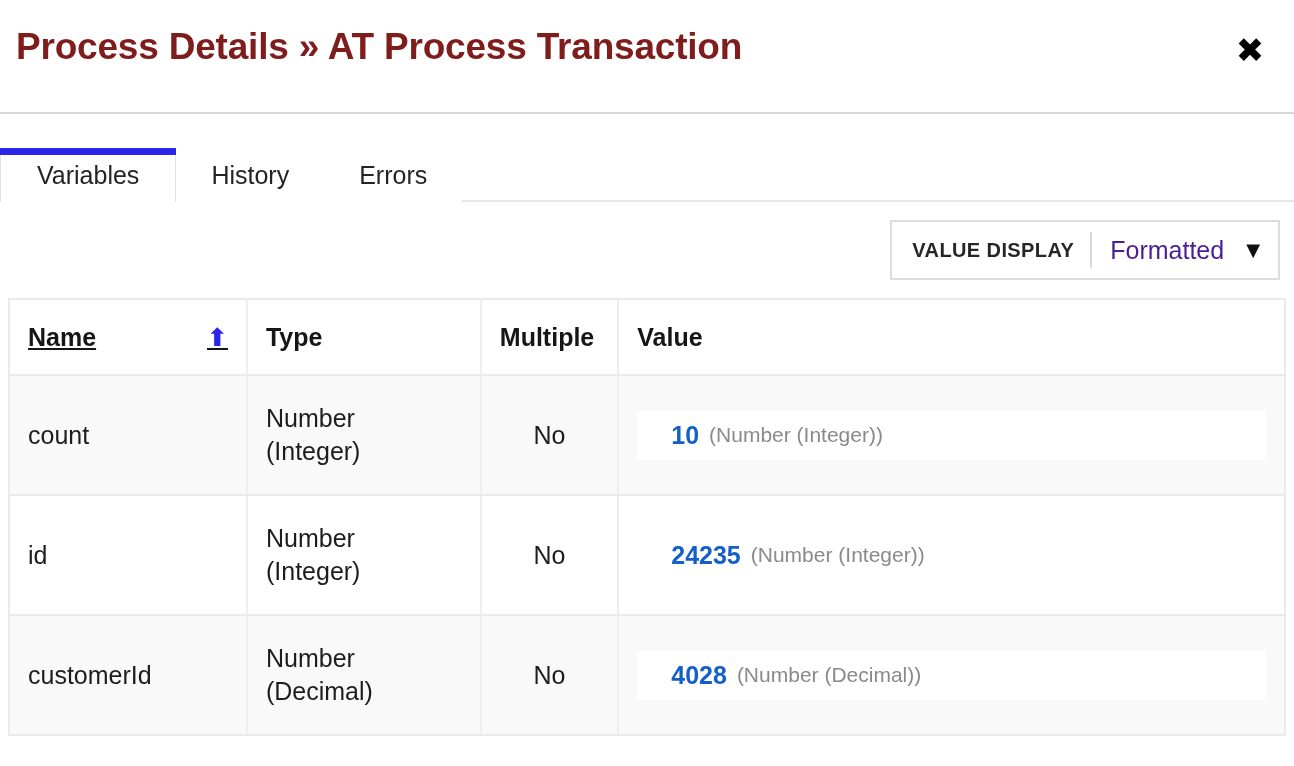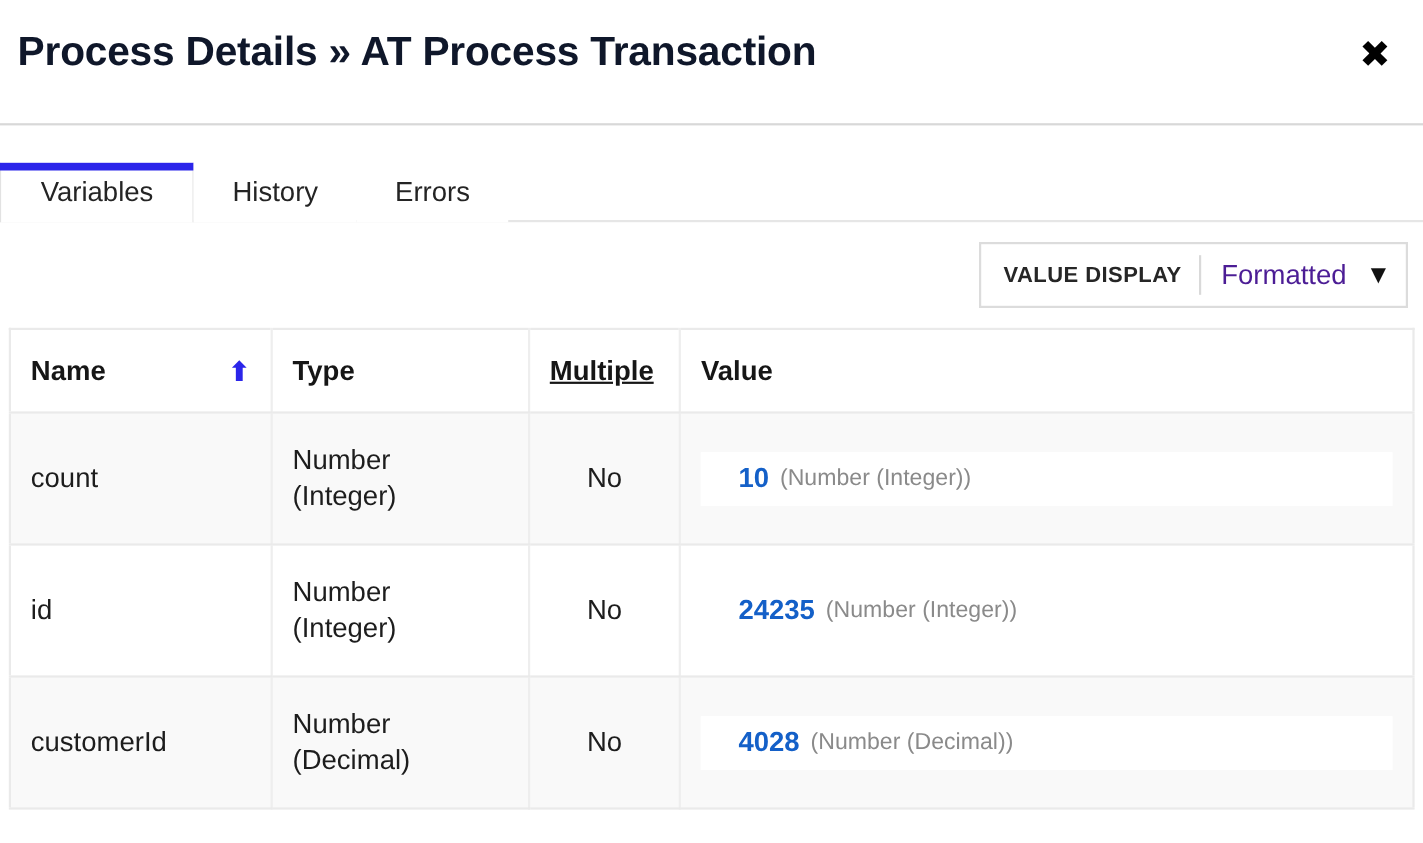--- a/index.html
+++ b/index.html
@@ -23,21 +23,21 @@
     border-bottom: 2px solid #d8d8d8;
     box-sizing: border-box;
   }
   .modal-title {
     position: absolute;
     left: 16px;
     top: 26px;
     font-size: 37px;
     font-weight: bold;
     letter-spacing: -0.2px;
-    color: #0f172a;
+    color: #7f1d1d;
     white-space: nowrap;
   }
   .close-button {
     position: absolute;
     right: 22px;
     top: 28px;
     width: 44px;
     height: 44px;
     display: flex;
     align-items: center;
@@ -185,23 +185,23 @@
     align-items: center;
     justify-content: space-between;
   }
   .sort-arrow {
     color: #2b25ea;
     font-size: 25px;
     font-weight: bold;
     line-height: 1;
     font-family: "DejaVu Sans", sans-serif;
   }
-  .col-name   { width: 232px; }
+  .col-name   { width: 232px; text-decoration: underline; }
   .col-type   { width: 228px; }
-  .col-mult   { width: 134px; text-decoration: underline; }
+  .col-mult   { width: 134px; }
   .col-value  { width: 650px; margin-left: 32px; }
 
   table.vars td {
     height: 120px;
     font-size: 25px;
     color: #1d1d1d;
     padding: 0 18px;
   }
   tr.shaded td { background: #f9f9f9; }
   tr.plain  td { background: #ffffff; }

